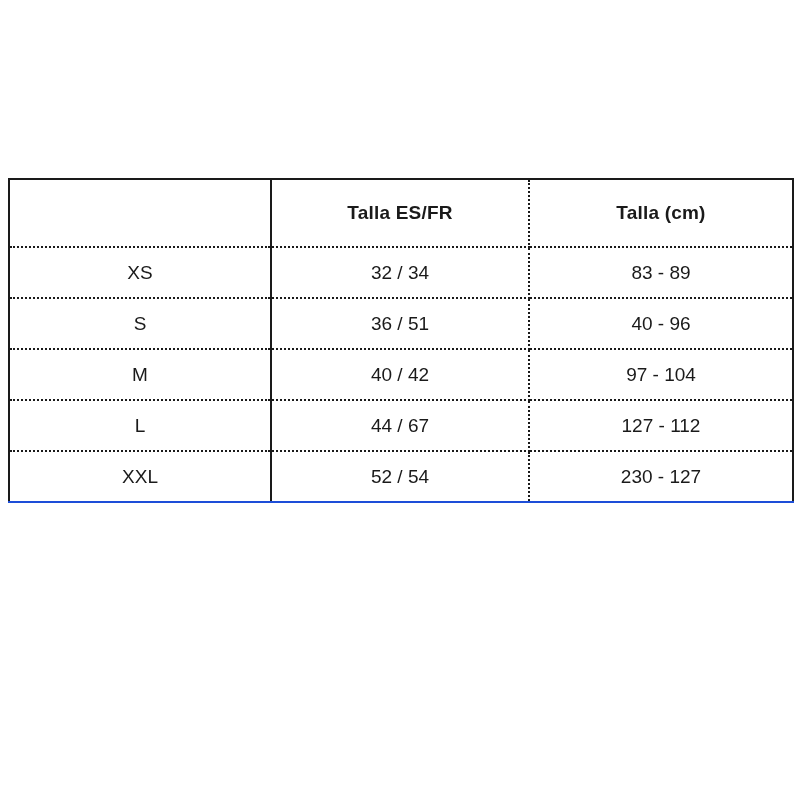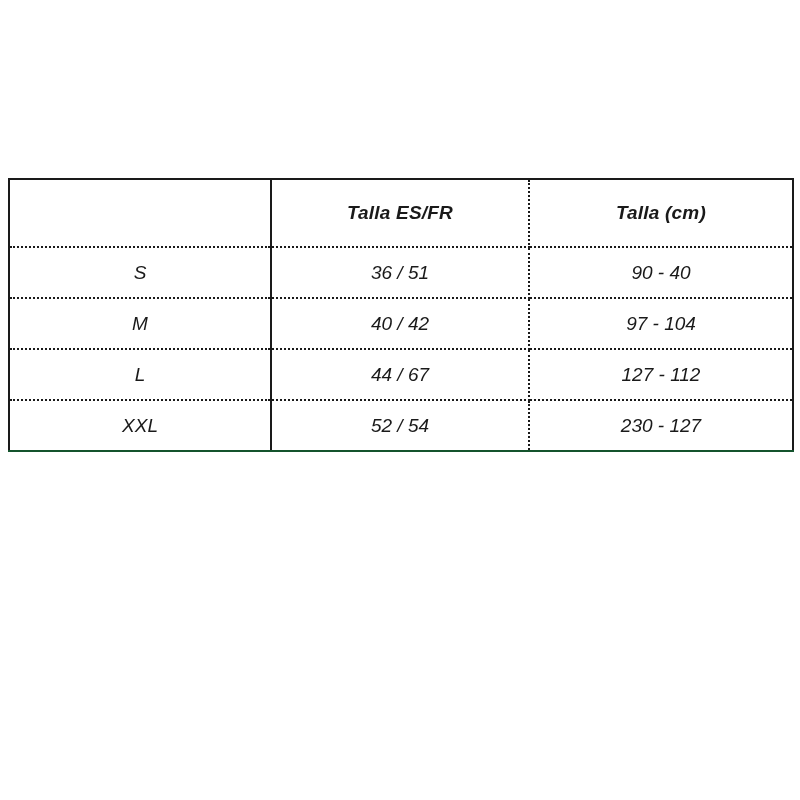--- a/index.html
+++ b/index.html
@@ -39,21 +39,20 @@
   table.size-table col.c1 { width: 258px; }
   table.size-table col.c2 { width: 264px; }
 
   table.size-table td,
   table.size-table th {
     text-align: center;
     vertical-align: middle;
     font-weight: normal;
     padding: 0;
     box-sizing: border-box;
-    font-style: italic;
   }
 
   
   tr.head td {
     height: 68px;
     font-size: 19px;
     font-weight: bold;
     letter-spacing: 0.2px;
     border-top: 2px solid #1a1a1a;
     border-bottom: 2px dotted #1a1a1a;
@@ -72,21 +71,21 @@
     font-size: 19px;
     border-bottom: 2px dotted #1a1a1a;
   }
   tr.body td.col0 {
     border-right: 2px solid #1a1a1a;
   }
   tr.body td.col1 {
     border-right: 2px dotted #1a1a1a;
   }
   tr.body:last-child td {
-    border-bottom: 2px solid #14532d;
+    border-bottom: 2px solid #1d4ed8;
   }
 
   
   tr td.col0 { border-left: 2px solid #1a1a1a; }
   tr td.col2 { border-right: 2px solid #1a1a1a; }
 </style>
 </head>
 <body>
 
 <div class="page">
@@ -98,23 +97,28 @@
         <col class="c2">
       </colgroup>
       <tbody>
         <tr class="head">
           <td class="col0"></td>
           <td class="col1">Talla ES/FR</td>
           <td class="col2">Talla (cm)</td>
         </tr>
 
         <tr class="body">
+          <td class="col0">XS</td>
+          <td class="col1">32 / 34</td>
+          <td class="col2">83 - 89</td>
+        </tr>
+        <tr class="body">
           <td class="col0">S</td>
           <td class="col1">36 / 51</td>
-          <td class="col2">90 - 40</td>
+          <td class="col2">40 - 96</td>
         </tr>
         <tr class="body">
           <td class="col0">M</td>
           <td class="col1">40 / 42</td>
           <td class="col2">97 - 104</td>
         </tr>
         <tr class="body">
           <td class="col0">L</td>
           <td class="col1">44 / 67</td>
           <td class="col2">127 - 112</td>

